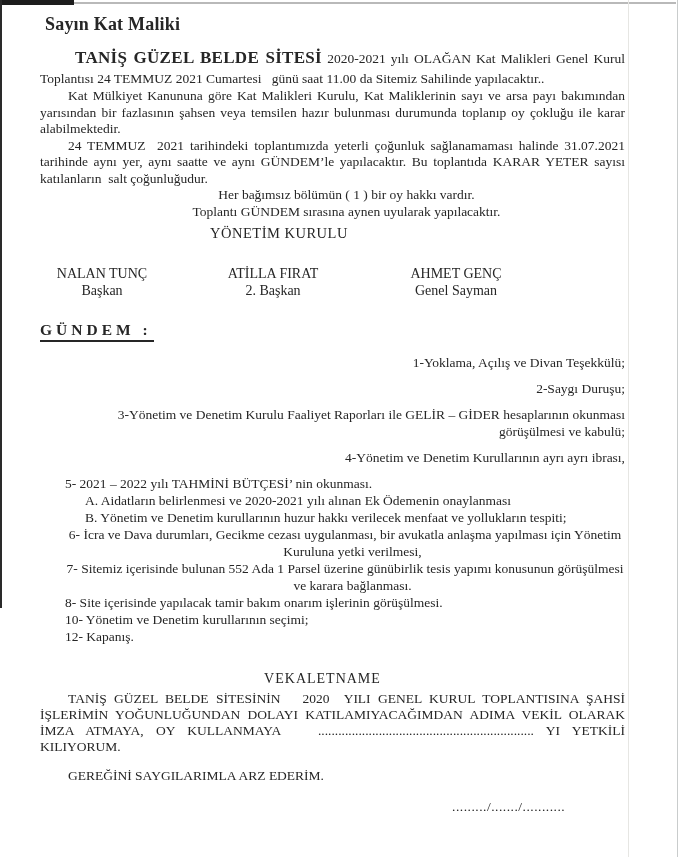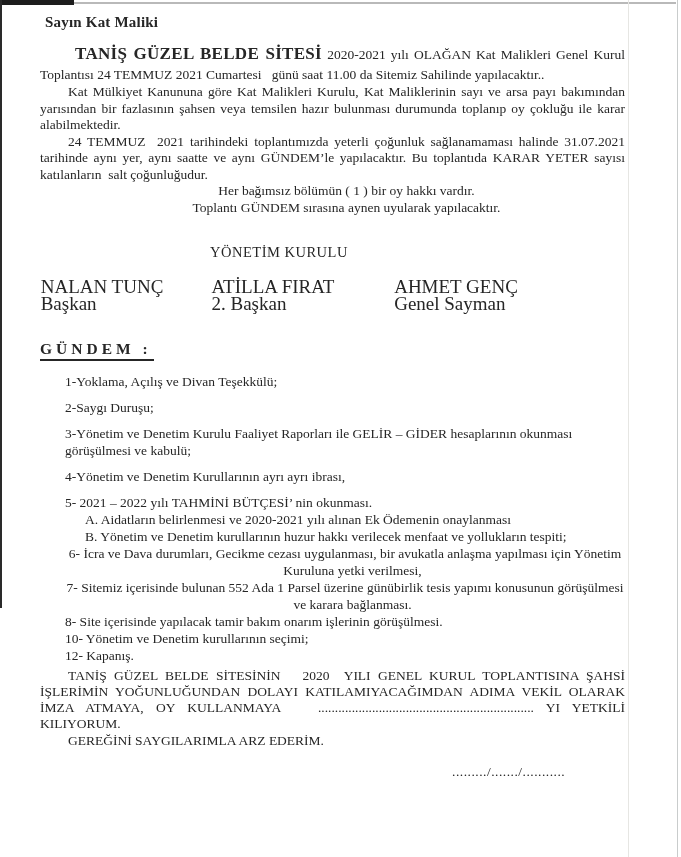--- a/index.html
+++ b/index.html
@@ -15,72 +15,72 @@
   .scan-top-line{position:absolute;left:0;top:2px;width:676px;height:2px;background:#b9b9b9;}
   .scan-top-black{position:absolute;left:0;top:0;width:74px;height:5px;background:#1d1d1d;}
   .scan-left-line{position:absolute;left:0;top:0;width:2px;height:608px;background:#2a2a2a;}
   .scan-right-faint{position:absolute;left:628px;top:0;width:1px;height:857px;background:#e6e6e3;}
   .scan-right-line{position:absolute;left:677px;top:0;width:1px;height:857px;background:#c9cccc;}
 
   .content{
     position:absolute;left:40px;top:14px;width:585px;
   }
   .greeting{
-    font-weight:bold;font-size:15px;margin:0 0 0 5px;letter-spacing:.2px;
+    font-weight:bold;font-size:18px;margin:0 0 0 5px;letter-spacing:.2px;
   }
   p{margin:0;}
   .para{
     font-size:13.5px;line-height:16.5px;text-align:justify;
     text-indent:28px;
   }
   .title-para{
     margin-top:13px;line-height:19.5px;text-indent:35px;
   }
   .title-bold{
     font-weight:bold;font-size:17px;letter-spacing:.3px;
   }
   .single{text-align:center;}
 
-  .board{position:relative;height:68px;margin-top:28px;}
+  .board{position:relative;height:68px;margin-top:5px;}
   .board-heading{
     font-size:14.5px;margin:0 0 0 170px;letter-spacing:.5px;
   }
   .board-member{
-    position:absolute;top:34px;transform:translateX(-50%);
-    text-align:left;font-size:19px;line-height:17px;white-space:nowrap;
+    position:absolute;top:40px;transform:translateX(-50%);
+    text-align:center;font-size:14px;line-height:17px;white-space:nowrap;
   }
   .bm-1{left:62px;}
   .bm-2{left:233px;}
   .bm-3{left:416px;}
 
   .agenda-heading{
     display:inline-block;
     font-weight:bold;font-size:15.5px;letter-spacing:4px;
     border-bottom:2px solid #262626;
     margin:28px 0 0 0;padding:0 2px 1px 0;
   }
   .agenda{
     margin:12px 0 0 25px;width:560px;
     font-size:13.5px;line-height:17px;
   }
   .agenda-item{margin:0;}
-  .agenda-item.gap{margin-bottom:9px;}
+  .agenda-item.gap{margin-bottom:9px;text-align:right;}
   .agenda-item.sub{margin-left:20px;}
   .agenda-item.hang{padding-left:15px;text-indent:-15px;text-align:center;}
 
   .vek-heading{
     text-align:center;font-size:14px;letter-spacing:1px;
     margin:26px 20px 0 0;
   }
   .vek-para{
     margin-top:4px;font-size:13.5px;line-height:16px;
     text-align:justify;text-indent:28px;word-spacing:3px;
   }
   .vek-closing{
-    margin-top:1px;font-size:13.5px;text-indent:28px;
+    margin-top:13px;font-size:13.5px;text-indent:28px;
   }
   .date-line{
     margin-top:15px;font-size:13.5px;letter-spacing:.5px;
     padding-left:412px;white-space:nowrap;
   }
 </style>
 </head>
 <body>
 
 <div class="scan-top-line"></div>
@@ -129,20 +129,21 @@
     <p class="agenda-item">5- 2021 – 2022 yılı TAHMİNİ BÜTÇESİ’ nin okunması.</p>
     <p class="agenda-item sub">A. Aidatların belirlenmesi ve 2020-2021 yılı alınan Ek Ödemenin onaylanması</p>
     <p class="agenda-item sub">B. Yönetim ve Denetim kurullarının huzur hakkı verilecek menfaat ve yollukların tespiti;</p>
     <p class="agenda-item hang">6- İcra ve Dava durumları, Gecikme cezası uygulanması, bir avukatla anlaşma yapılması için Yönetim Kuruluna yetki verilmesi,</p>
     <p class="agenda-item hang">7- Sitemiz içerisinde bulunan 552 Ada 1 Parsel üzerine günübirlik tesis yapımı konusunun görüşülmesi ve karara bağlanması.</p>
     <p class="agenda-item">8- Site içerisinde yapılacak tamir bakım onarım işlerinin görüşülmesi.</p>
     <p class="agenda-item">10- Yönetim ve Denetim kurullarının seçimi;</p>
     <p class="agenda-item">12- Kapanış.</p>
   </div>
 
+  <p class="vek-heading">VEKALETNAME</p>
 
   <p class="vek-para"><span>TANİŞ GÜZEL BELDE SİTESİNİN&nbsp;&nbsp; 2020&nbsp; YILI GENEL KURUL TOPLANTISINA ŞAHSİ İŞLERİMİN YOĞUNLUĞUNDAN DOLAYI KATILAMIYACAĞIMDAN ADIMA VEKİL OLARAK İMZA ATMAYA, OY KULLANMAYA&nbsp;&nbsp; </span><span>................................................................</span><span> YI YETKİLİ KILIYORUM.</span></p>
 
   <p class="vek-closing">GEREĞİNİ SAYGILARIMLA ARZ EDERİM.</p>
 
   <p class="date-line">........./......./...........</p>
 
 </div>
 
 </body></html>

